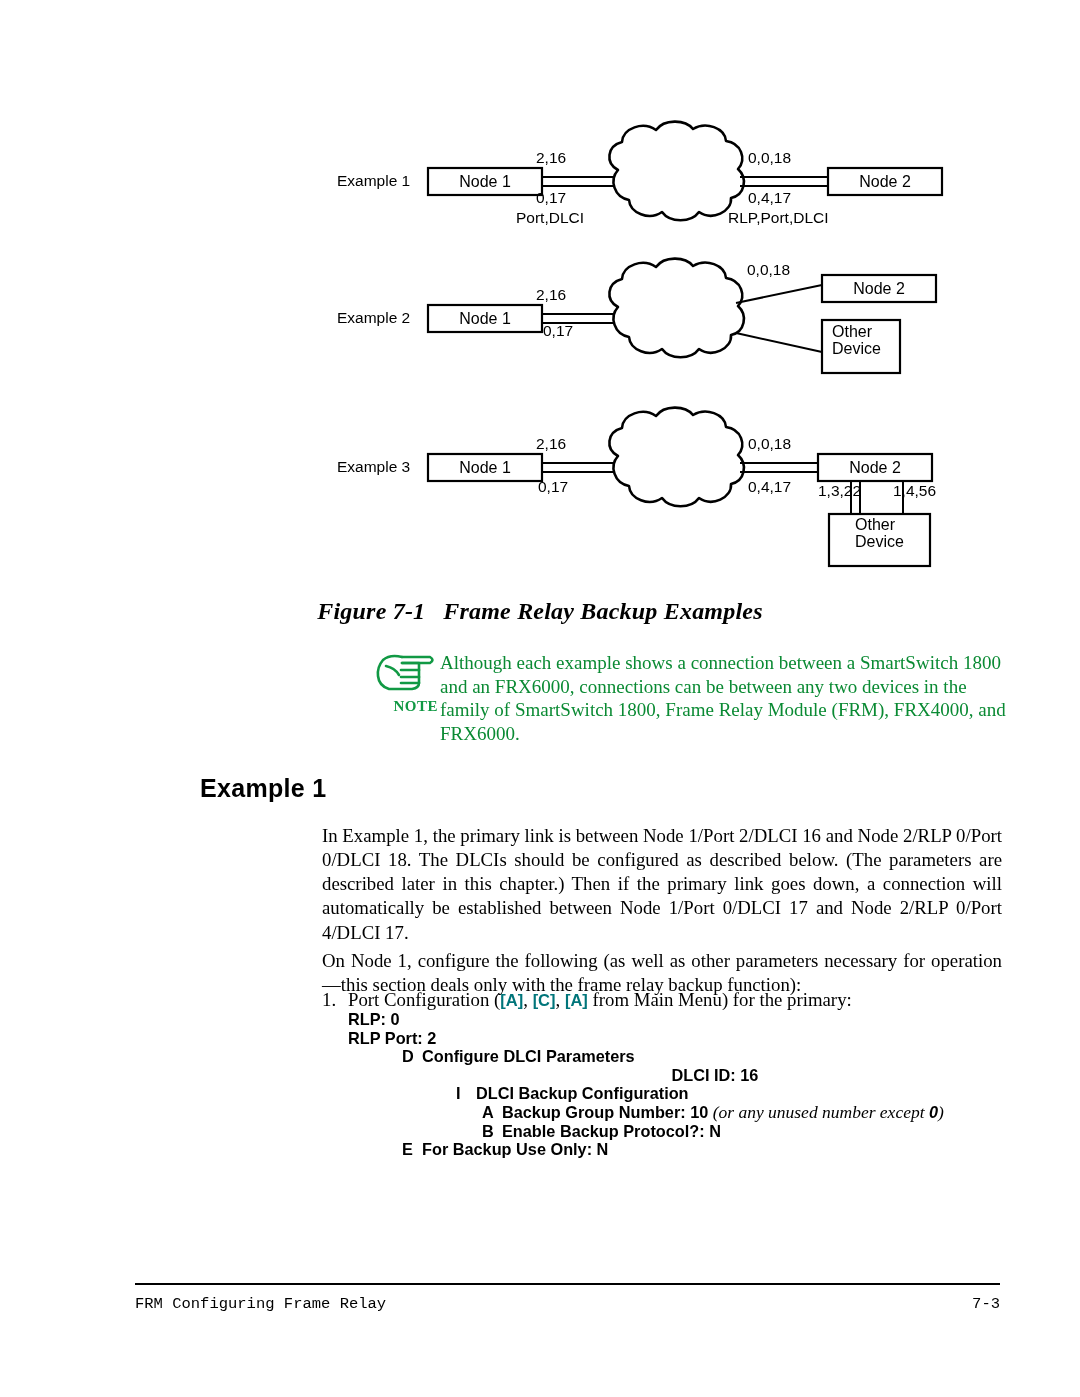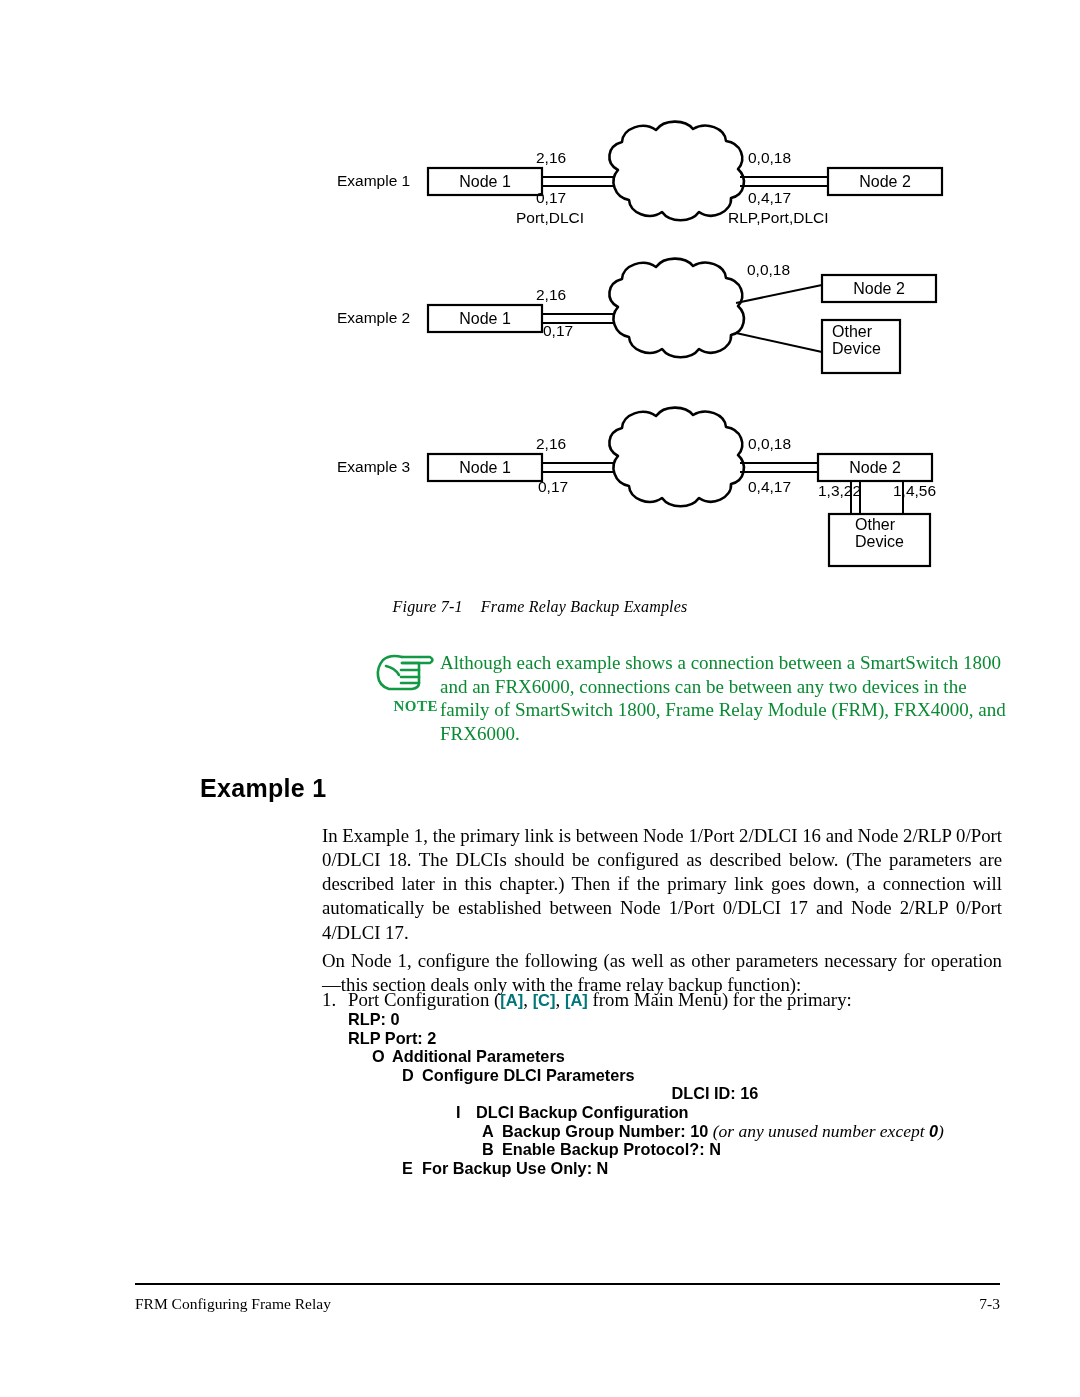--- a/index.html
+++ b/index.html
@@ -61,22 +61,22 @@
 
   
   #figure-caption {
     position: absolute;
     left: 0;
     top: 598px;
     width: 1080px;
     text-align: center;
     font-family: "Liberation Serif", serif;
     font-style: italic;
-    font-weight: normal;
-    font-size: 16px;
+    font-weight: bold;
+    font-size: 24px;
     letter-spacing: 0.2px;
   }
   #figure-caption .cap-num { margin-right: 18px; }
 
   
   #note-block {
     position: absolute;
     left: 352px;
     top: 648px;
     width: 660px;
@@ -194,21 +194,21 @@
     top: 1283px;
     width: 865px;
     height: 0;
     border-top: 2.4px solid #000;
   }
   #footer {
     position: absolute;
     left: 135px;
     top: 1295px;
     width: 865px;
-    font-family: Liberation Serif, serif;
+    font-family: Liberation Mono, monospace;
     font-size: 15.5px;
   }
   #footer-left { float: left; }
   #footer-right { float: right; }
 </style>
 </head>
 <body>
 
 <div id="figure-area">
   <svg id="figure-svg" width="1080" height="580" viewBox="0 0 1080 580" xmlns="http://www.w3.org/2000/svg">
@@ -368,23 +368,20 @@
   <span class="step-num">1.</span><span>Port Configuration (</span><span class="keycap">[A]</span><span>, </span><span class="keycap">[C]</span><span>, </span><span class="keycap">[A]</span><span> from Main Menu) for the primary:</span>
 </div>
 
 <div id="config-tree">
   <div class="cfg-row i0">
     <span>RLP:  0</span>
   </div>
   <div class="cfg-row i0">
     <span>RLP Port:  2</span>
   </div>
-  <div class="cfg-row i1">
-    <span class="cfg-key">O</span><span>Additional Parameters</span>
-  </div>
   <div class="cfg-row i2">
     <span class="cfg-key">D</span><span>Configure DLCI Parameters</span>
   </div>
   <div class="cfg-row i3">
     <span>DLCI ID:  16</span>
   </div>
   <div class="cfg-row i4">
     <span class="cfg-key">I</span><span>DLCI Backup Configuration</span>
   </div>
   <div class="cfg-row i5">

